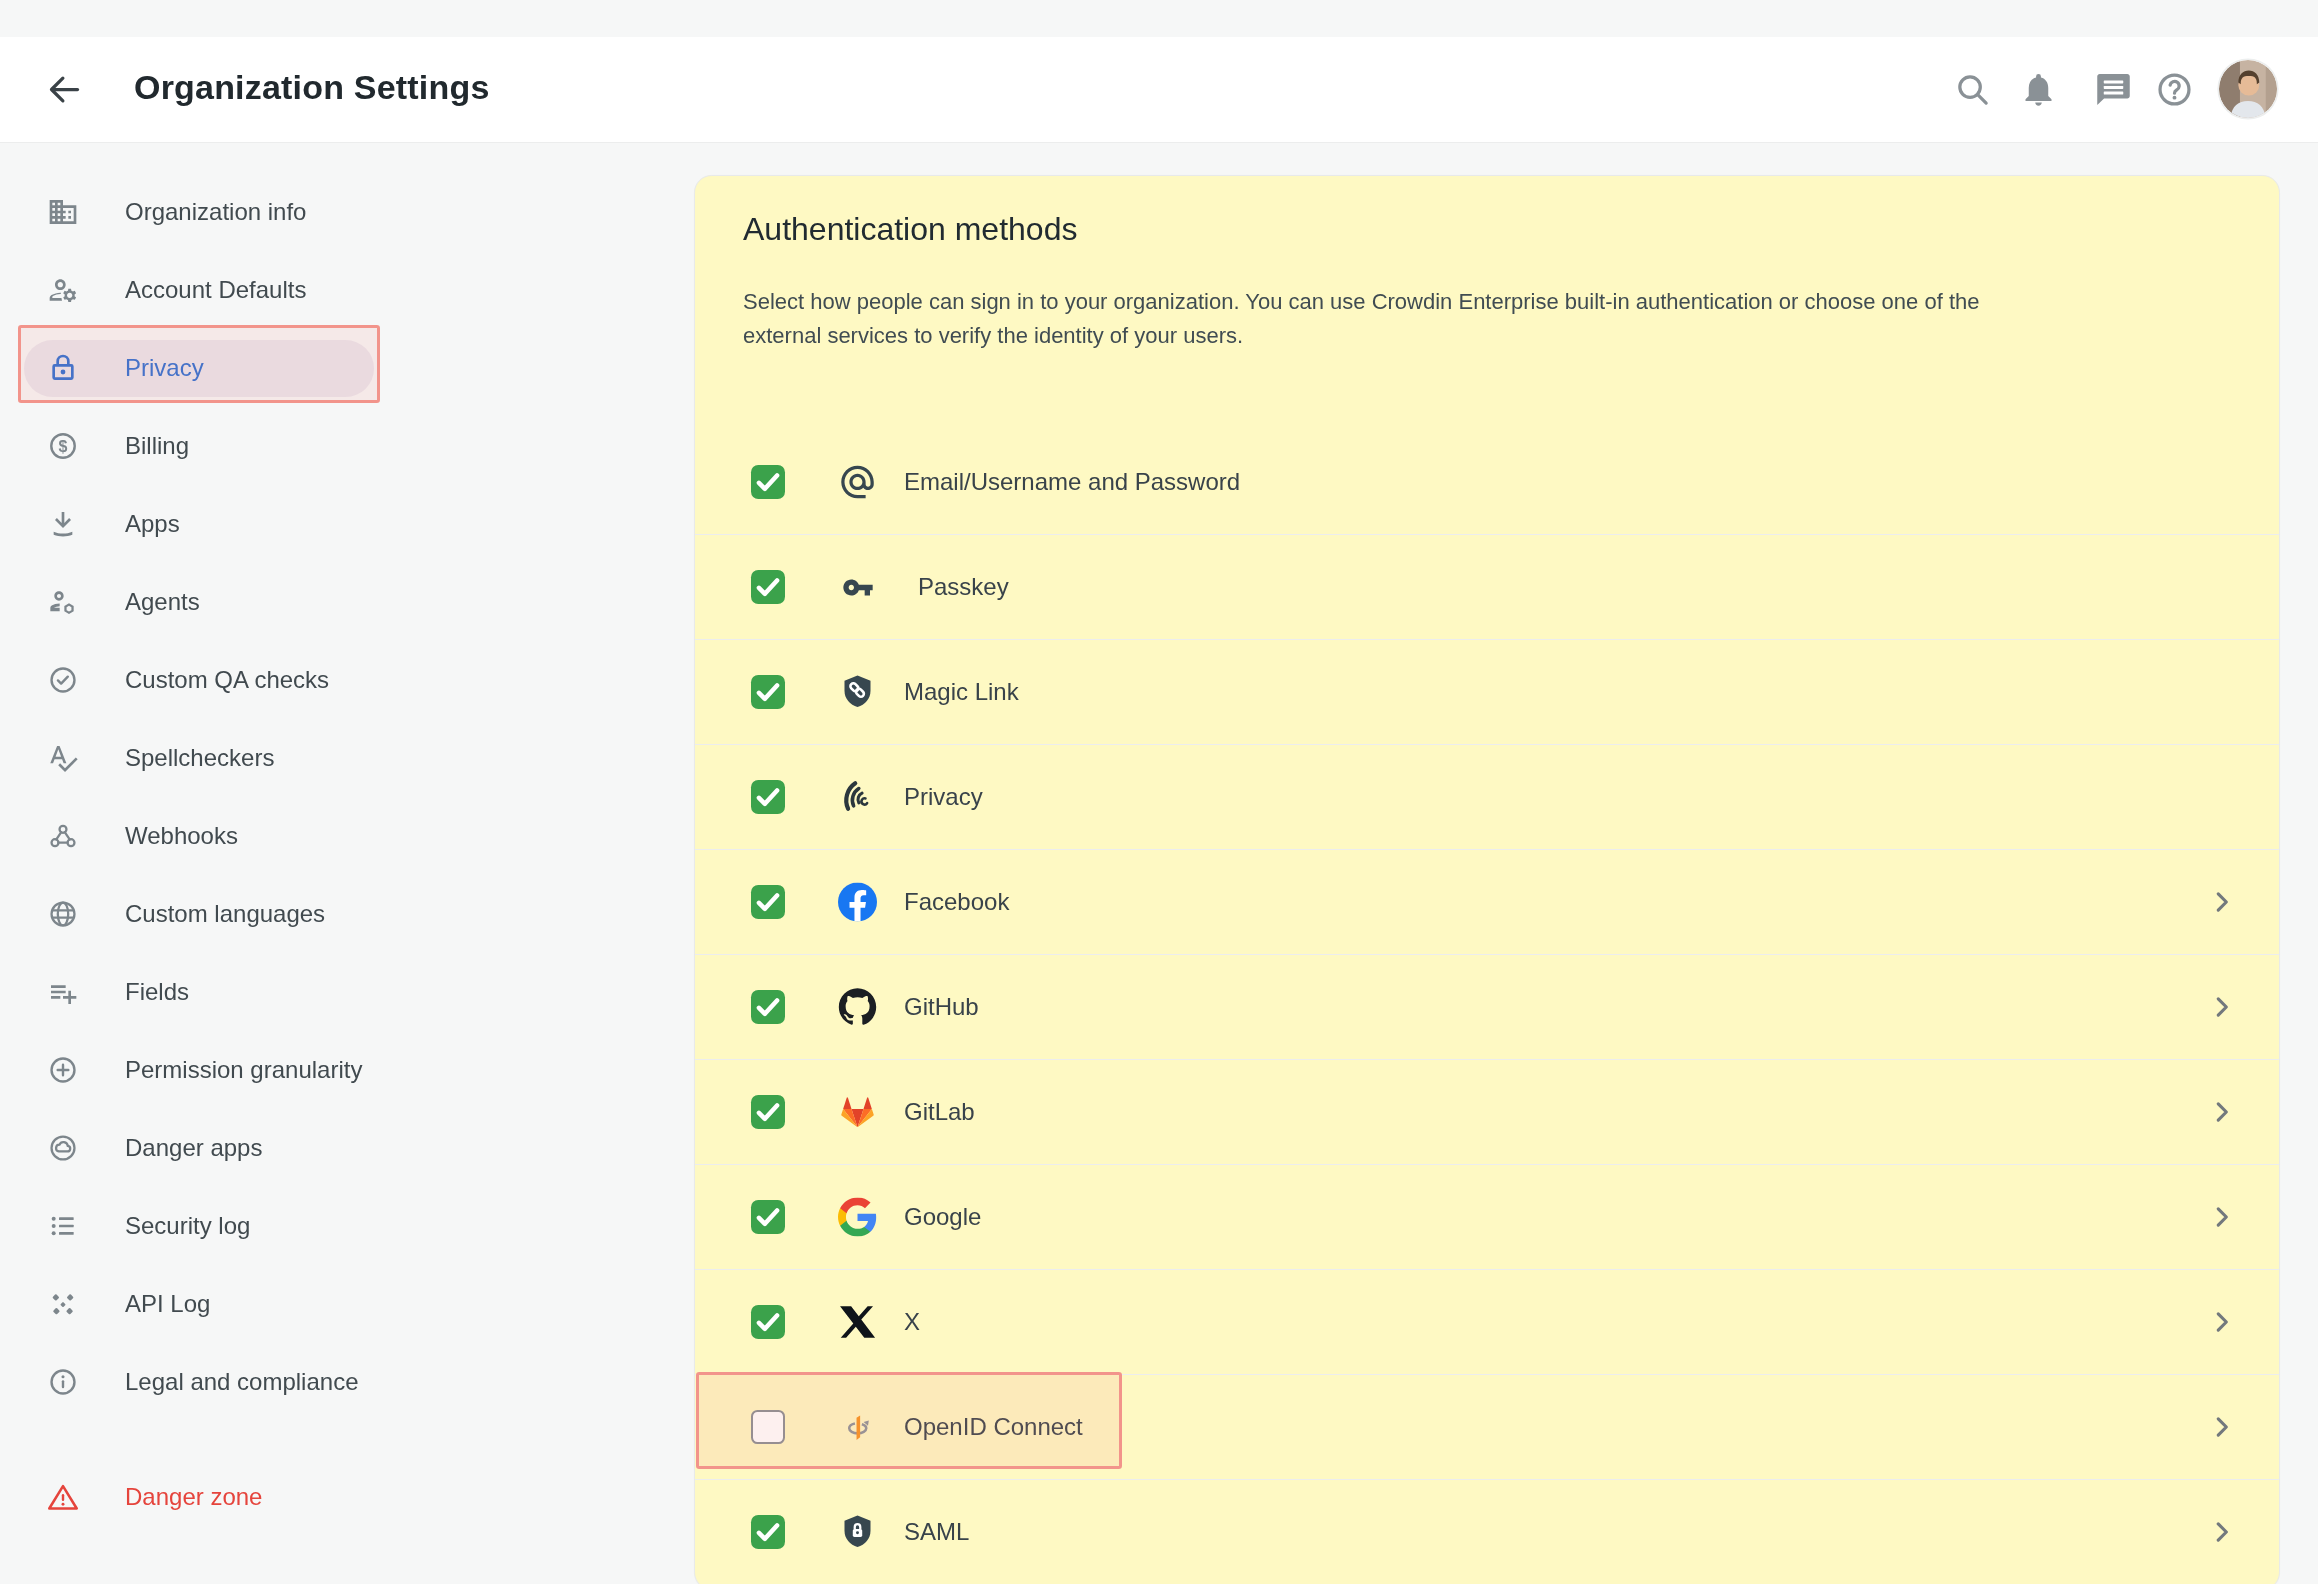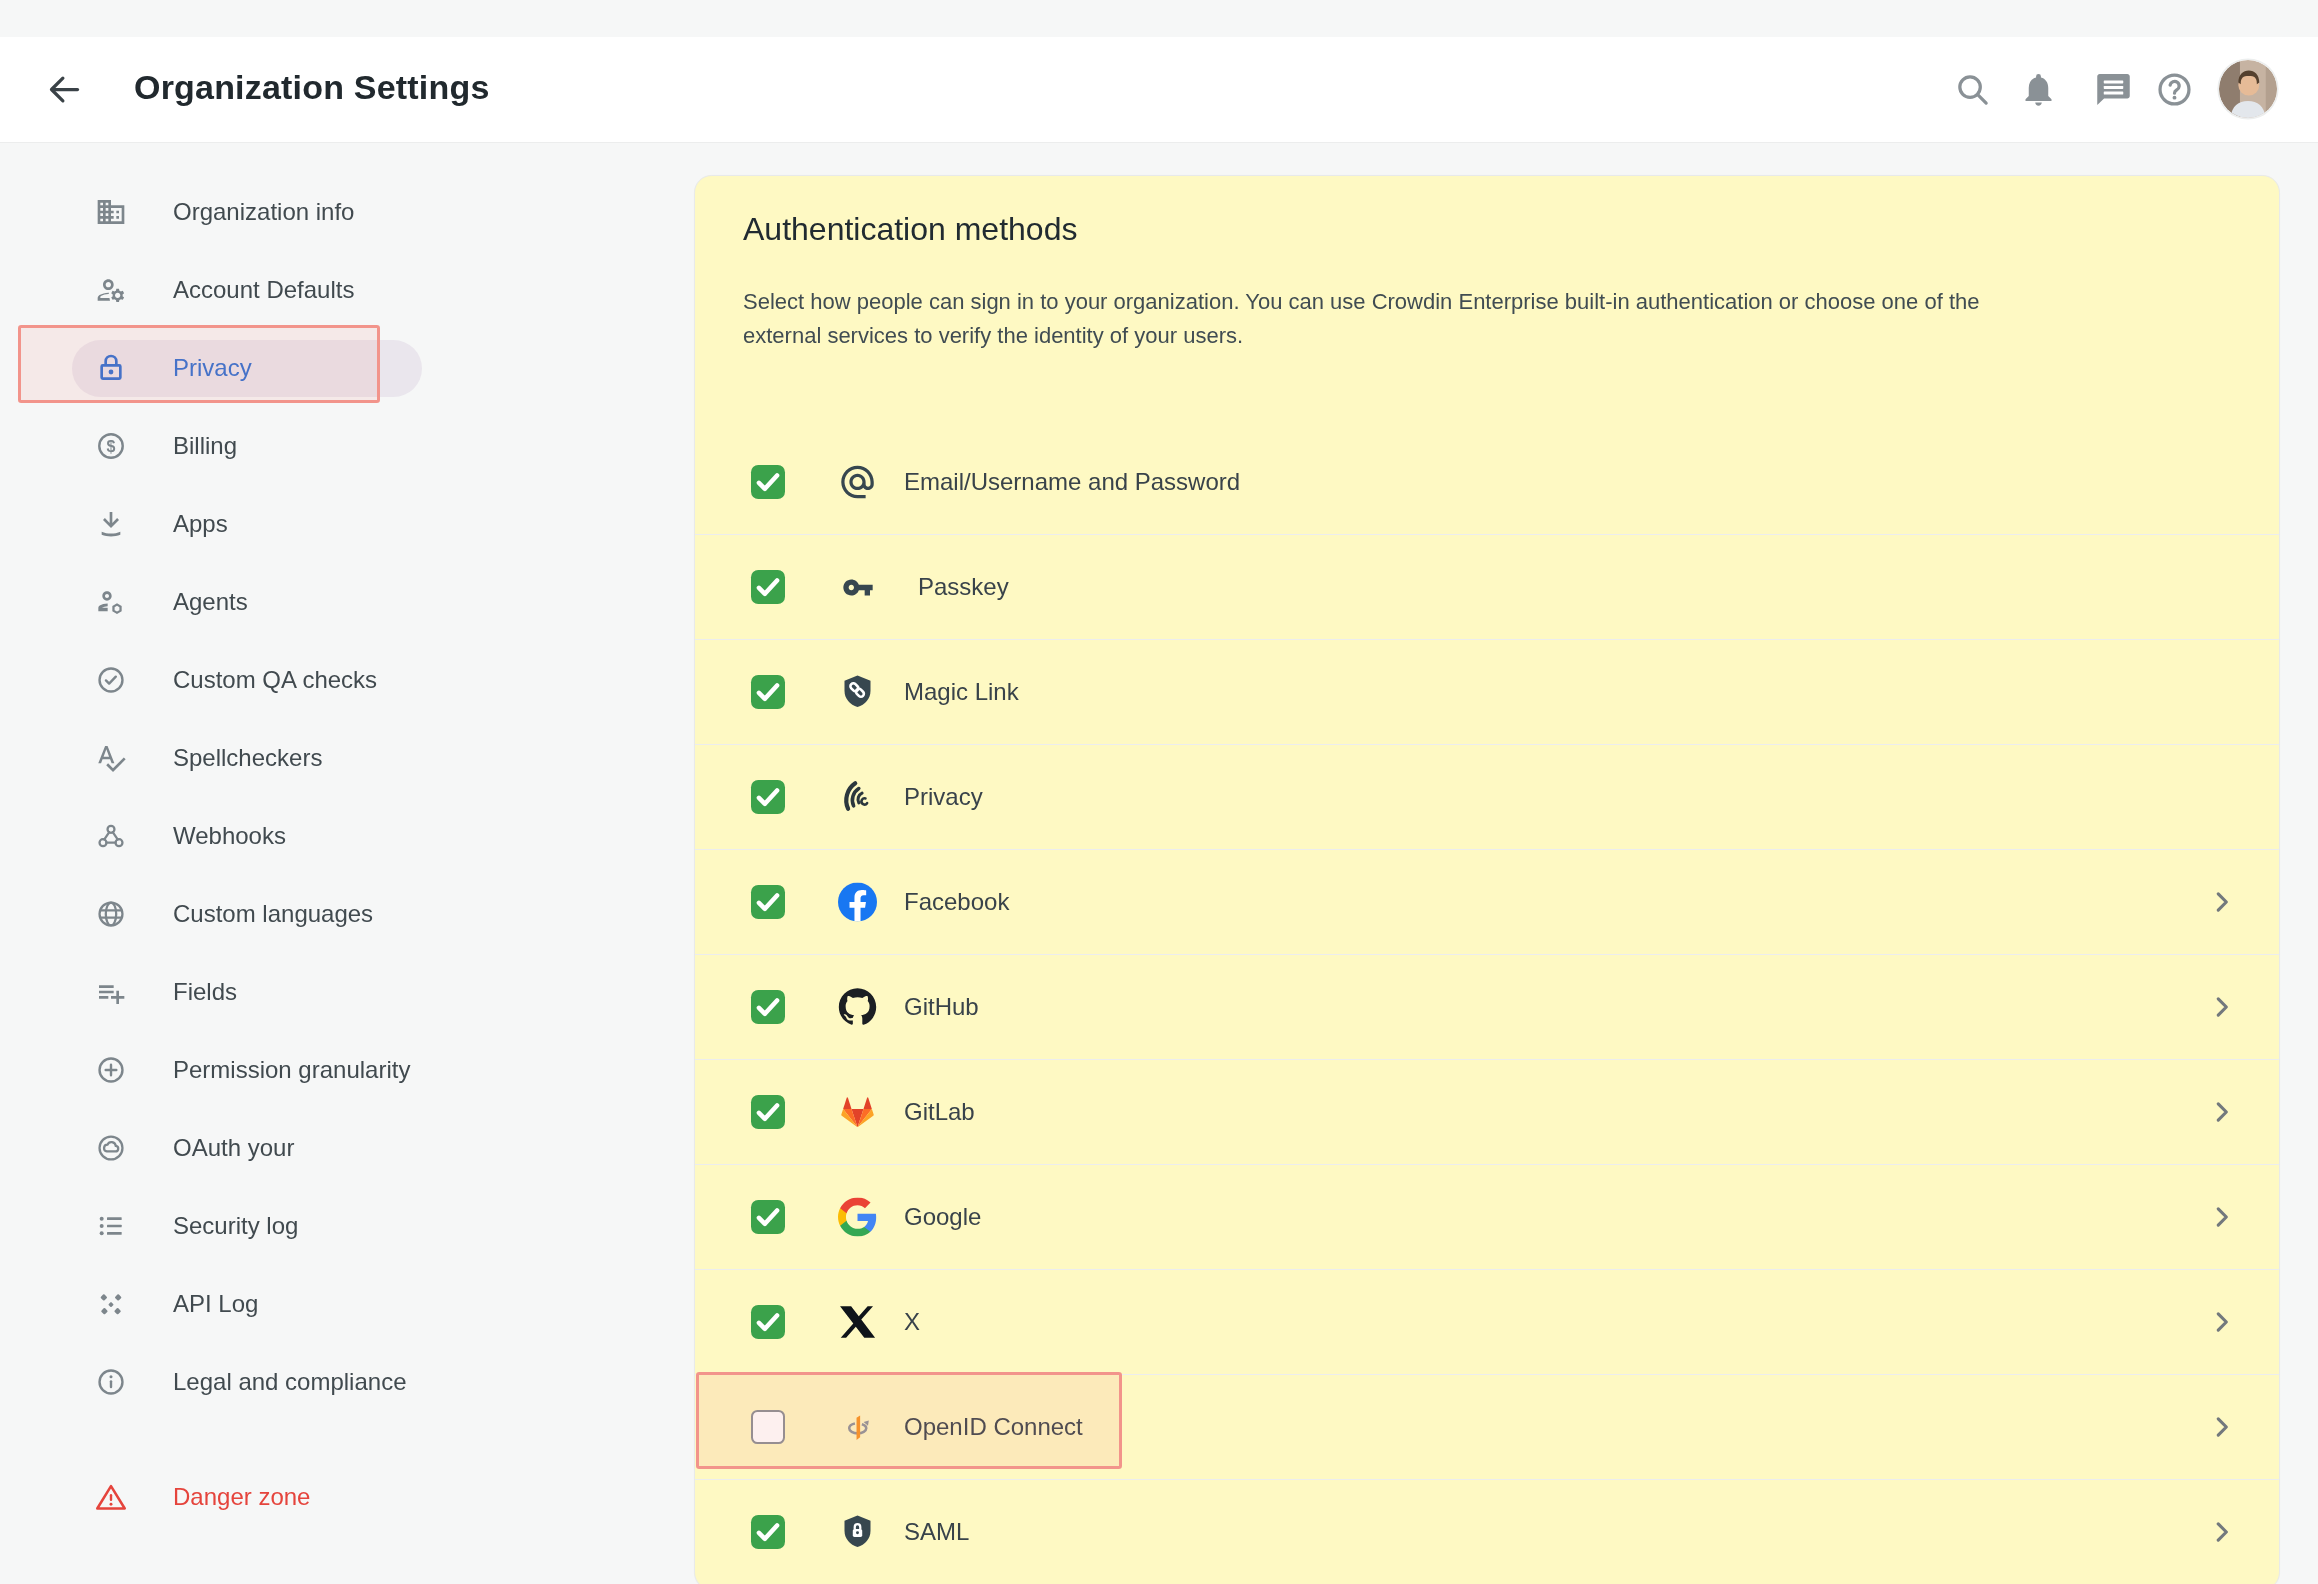--- a/index.html
+++ b/index.html
@@ -14,21 +14,21 @@
   
   .topbar{position:absolute;left:0;top:0;right:0;height:105px;background:#ffffff;box-shadow:0 0.8px 0 #e9eaea;z-index:10;}
   .back-btn{position:absolute;left:45px;top:33px;width:39px;height:39px;cursor:pointer;color:#3a4247;}
   .topbar-title{position:absolute;left:134px;top:31px;font-size:34px;font-weight:700;color:#21292e;letter-spacing:0.2px;white-space:nowrap;}
   .tb-icon{position:absolute;top:33px;width:39px;height:39px;color:#8a9196;cursor:pointer;}
   .tb-icon svg{width:39px;height:39px;display:block;}
   .avatar{position:absolute;left:2219px;top:23px;width:58px;height:58px;border-radius:50%;overflow:hidden;cursor:pointer;box-shadow:0 0 0 1.6px #eceeee;}
   .avatar svg{display:block;}
 
   
-  .sidebar{position:absolute;left:0;top:136px;width:692px;z-index:2;padding-left:48px;}
+  .sidebar{position:absolute;left:0;top:136px;width:692px;z-index:2;}
   .side-item{position:relative;height:78px;display:flex;align-items:center;cursor:pointer;}
   .side-icon{position:absolute;left:43px;width:39px;height:39px;display:flex;align-items:center;justify-content:center;color:#7d868c;}
   .side-icon svg{width:32px;height:32px;display:block;}
   .side-label{position:absolute;left:125px;font-size:24px;font-weight:500;color:#414a4f;white-space:nowrap;}
   .side-item.active .side-icon,.side-item.active .side-label{color:#2d6fd3;}
   .side-item.active .side-label{font-weight:500;}
   .active-pill{position:absolute;left:24px;top:10.5px;width:350px;height:57px;border-radius:29px;background:#eae6ed;z-index:-1;}
   .side-item.danger{margin-top:37px;}
   .side-item.danger .side-icon,.side-item.danger .side-label{color:#e5443c;}
 
@@ -226,21 +226,21 @@
         </span>
         <span class="side-label">Permission granularity</span>
       </div>
       <div class="side-item">
         <span class="side-icon">
           <svg viewBox="0 0 24 24" fill="none" stroke="currentColor" stroke-width="1.7">
             <circle cx="12" cy="12" r="8.6"></circle>
             <path d="M8.9 14.6h6.4a2.1 2.1 0 0 0 .3-4.18 3.3 3.3 0 0 0-6.3-.9 2.56 2.56 0 0 0-.4 5.08z"></path>
           </svg>
         </span>
-        <span class="side-label">OAuth your</span>
+        <span class="side-label">Danger apps</span>
       </div>
       <div class="side-item">
         <span class="side-icon">
           <svg viewBox="0 0 24 24" fill="currentColor">
             <circle cx="5" cy="6.5" r="1.5"></circle>
             <circle cx="5" cy="12" r="1.5"></circle>
             <circle cx="5" cy="17.5" r="1.5"></circle>
             <rect x="9" y="5.5" width="11" height="2" rx=".4"></rect>
             <rect x="9" y="11" width="11" height="2" rx=".4"></rect>
             <rect x="9" y="16.5" width="11" height="2" rx=".4"></rect>

